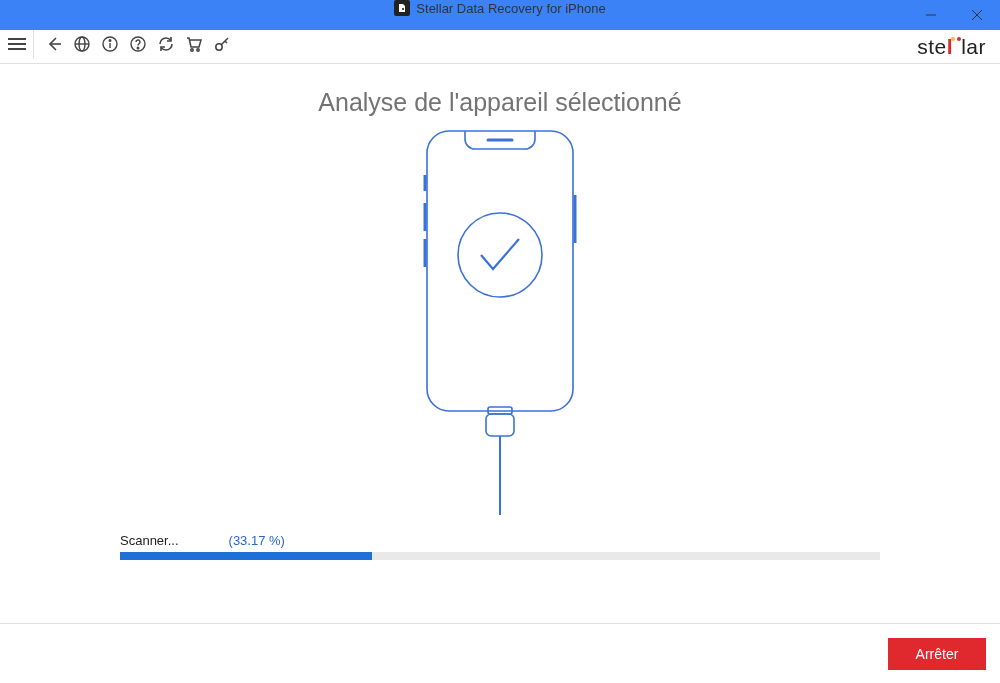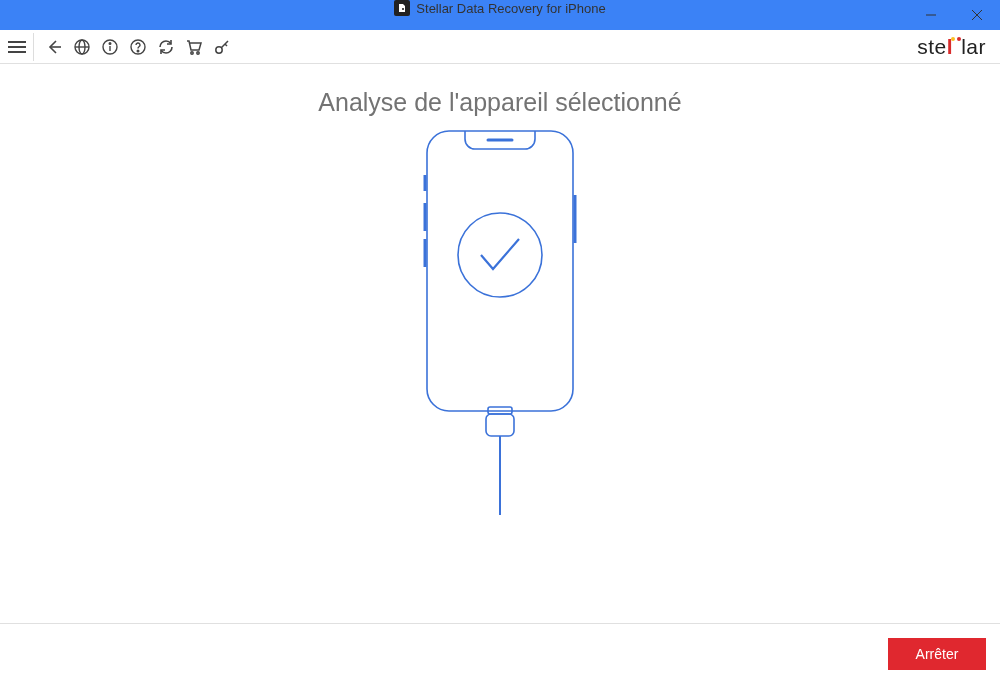--- a/index.html
+++ b/index.html
@@ -49,21 +49,20 @@
     height: 30px;
     display: flex;
     align-items: center;
     justify-content: center;
     color: #333;
   }
   .toolbar {
     height: 34px;
     border-bottom: 1px solid #e0e0e0;
     display: flex;
-    align-items: center;
     padding: 0 6px;
     position: relative;
   }
   .hamburger {
     width: 28px;
     height: 28px;
     display: flex;
     align-items: center;
     justify-content: center;
     border-right: 1px solid #ddd;
@@ -280,17 +279,26 @@
       <circle cx="85" cy="130" r="42"></circle>
       <path d="M66 130 l12 14 l26 -30" stroke-width="2.2"></path>
 
       <rect x="73" y="282" width="24" height="7" rx="2"></rect>
 
       <rect x="71" y="289" width="28" height="22" rx="5"></rect>
       <line x1="85" y1="311" x2="85" y2="390" stroke-width="2"></line>
     </svg>
   </div>
 
+  <div class="progress-area">
+    <div class="progress-labels">
+      <span class="progress-status">Scanner...</span>
+      <span class="progress-percent">(33.17 %)</span>
+    </div>
+    <div class="progress-bar">
+      <div class="progress-fill" style="width:33.17%"></div>
+    </div>
+  </div>
 </div>
 
 <div class="footer">
   <button class="btn-stop">Arrêter</button>
 </div>
 
 </body></html>

